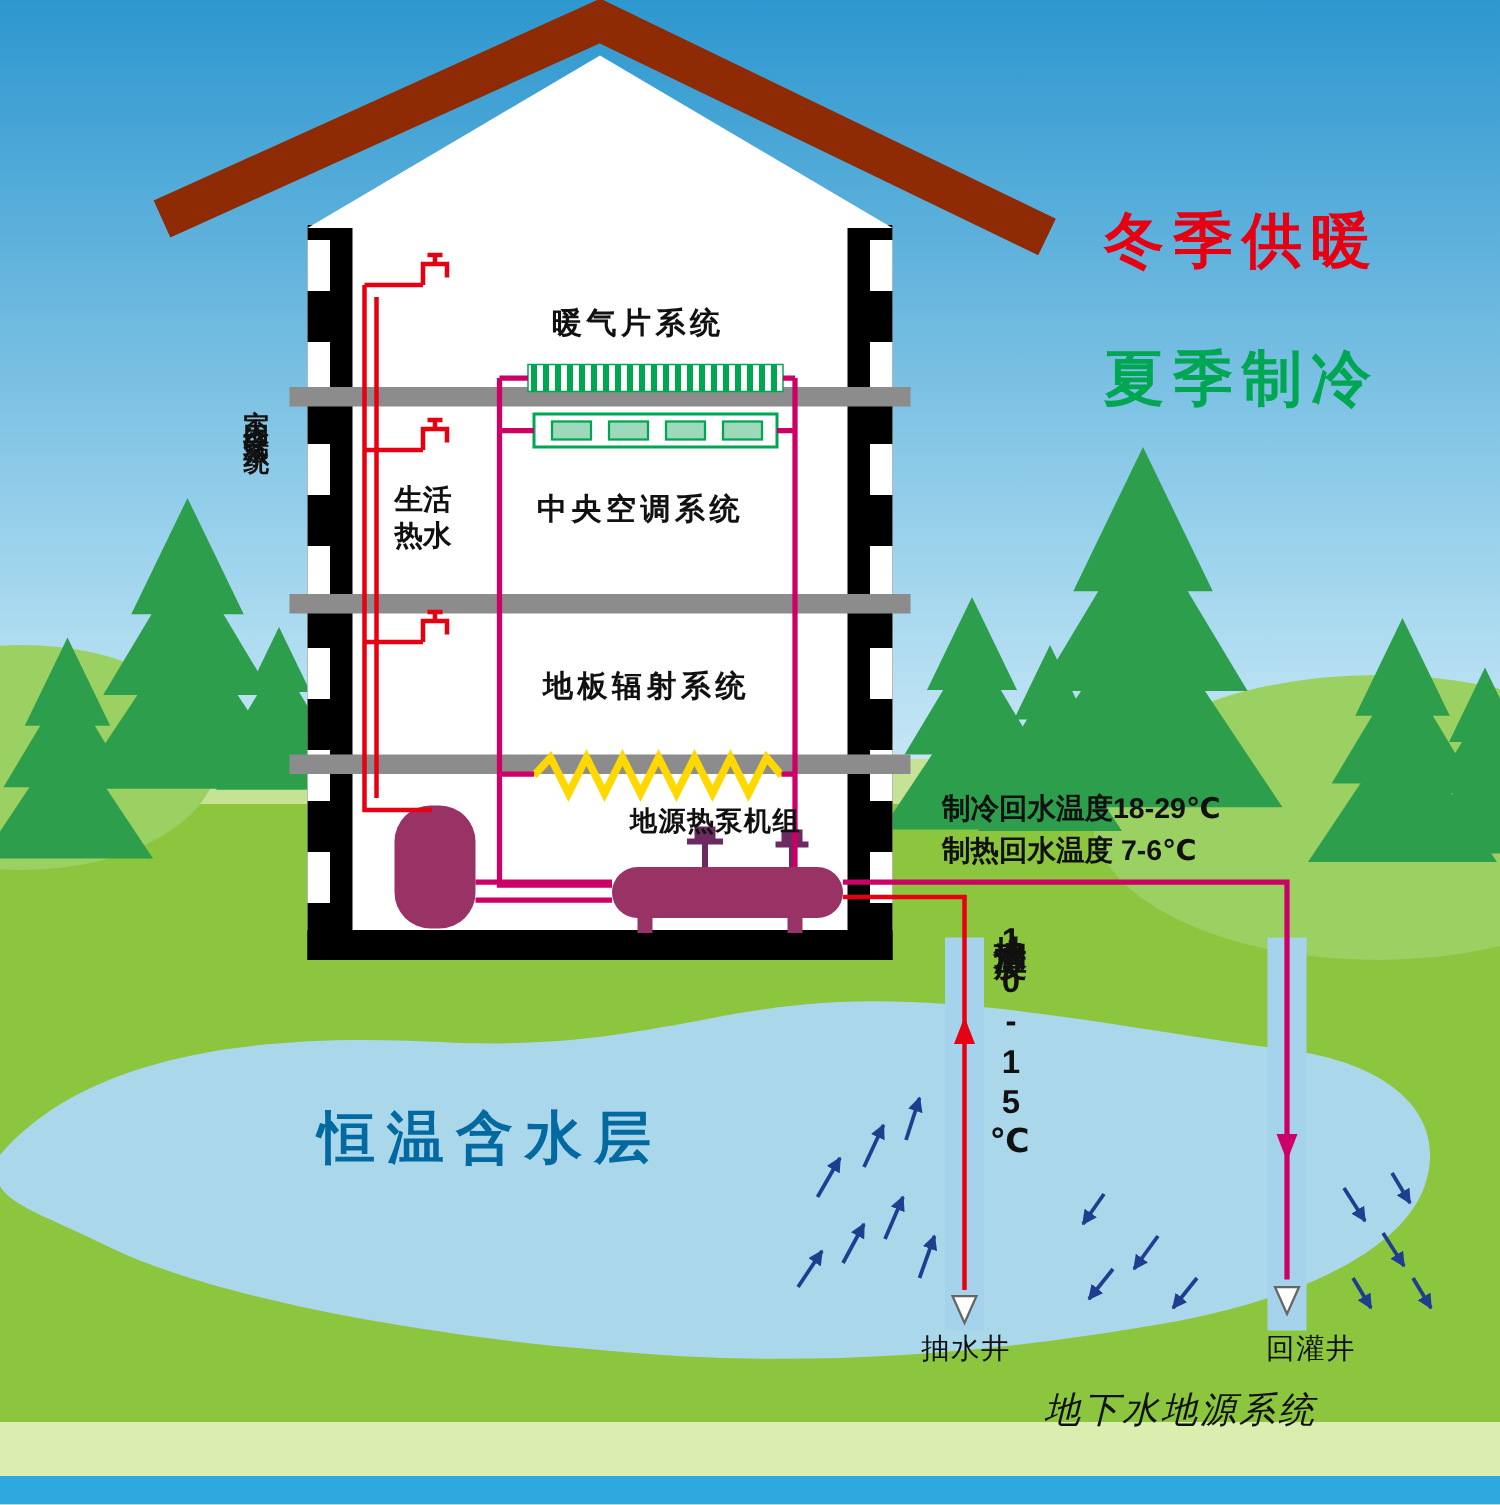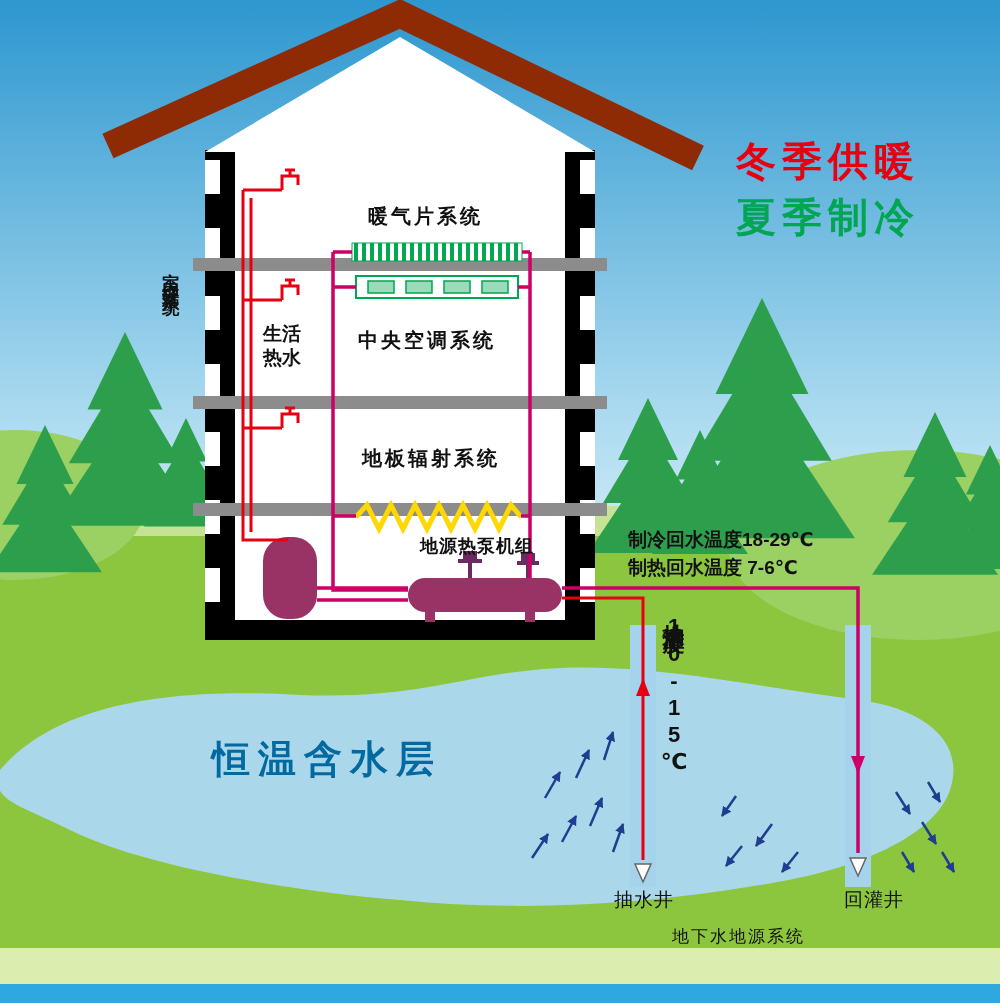--- a/index.html
+++ b/index.html
@@ -4,21 +4,21 @@
 <style>
   html,body{margin:0;padding:0;background:#fff;}
   #stage{position:relative;width:1000px;height:1003px;overflow:hidden;
          font-family:"Liberation Sans","DejaVu Sans",sans-serif;}
   #scene{position:absolute;left:0;top:0;}
   .lbl{position:absolute;color:#111;line-height:1.25;white-space:nowrap;}
   .v{writing-mode:vertical-rl;text-orientation:upright;white-space:normal;}
   .pre{white-space:pre-line;text-align:center;}
   .big{font-size:40px;font-weight:bold;letter-spacing:6px;}
   .red{color:#e60012;}
-  .green{color:#00a651;}
+  .green{color:#00a651;margin-top:36px;}
   .room{font-size:20px;letter-spacing:3px;font-weight:bold;}
   .note{font-size:19px;font-weight:bold;}
   .small{font-size:19px;letter-spacing:1px;}
 </style>
 </head>
 <body>
 
 <div id="stage">
 
 <svg id="scene" width="1000" height="1003" viewBox="0 0 1000 1003">
@@ -177,26 +177,26 @@
 <div class="lbl big red" style="left:736px;top:136px;">冬季供暖</div>
 <div class="lbl big green" style="left:736px;top:192px;">夏季制冷</div>
 
 <div class="lbl v" style="left:160px;top:260px;font-size:17px;letter-spacing:5px;font-weight:bold;">室内终端系统</div>
 
 <div class="lbl room" style="left:368px;top:204px;">暖气片系统</div>
 <div class="lbl pre" style="left:258px;top:322px;width:48px;font-size:19px;font-weight:bold;">生活
 热水</div>
 <div class="lbl room" style="left:358px;top:328px;">中央空调系统</div>
 <div class="lbl room" style="left:362px;top:446px;">地板辐射系统</div>
-<div class="lbl" style="left:420px;top:536px;font-size:18px;font-weight:bold;letter-spacing:1px;font-family:Liberation Mono, monospace;">地源热泵机组</div>
+<div class="lbl" style="left:420px;top:536px;font-size:18px;font-weight:bold;letter-spacing:1px;">地源热泵机组</div>
 
 <div class="lbl note" style="left:628px;top:528px;">制冷回水温度18-29℃</div>
 <div class="lbl note" style="left:628px;top:556px;">制热回水温度 7-6℃</div>
 
 <div class="lbl v" style="left:660px;top:606px;font-size:22px;letter-spacing:2px;font-weight:bold;">抽水温度10-15℃</div>
 
 <div class="lbl" style="left:212px;top:736px;font-size:38px;font-weight:bold;letter-spacing:8px;color:#0369a1;">恒温含水层</div>
 
 <div class="lbl small" style="left:614px;top:888px;">抽水井</div>
 <div class="lbl small" style="left:844px;top:888px;">回灌井</div>
-<div class="lbl" style="left:672px;top:926px;font-size:17px;letter-spacing:2px;">地下水地源系统</div>
+<div class="lbl" style="left:696px;top:926px;font-size:24px;letter-spacing:2px;font-style:italic;">地下水地源系统</div>
 
 </div>
 
 </body></html>

